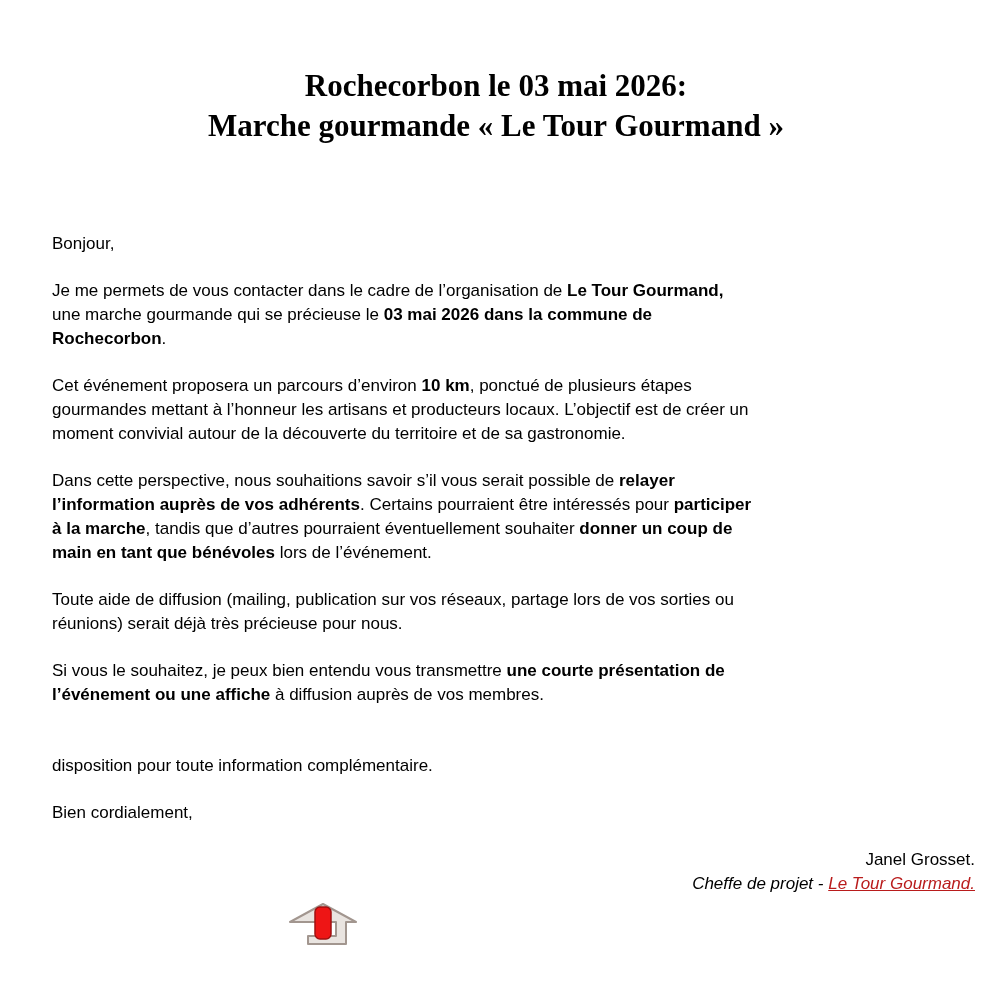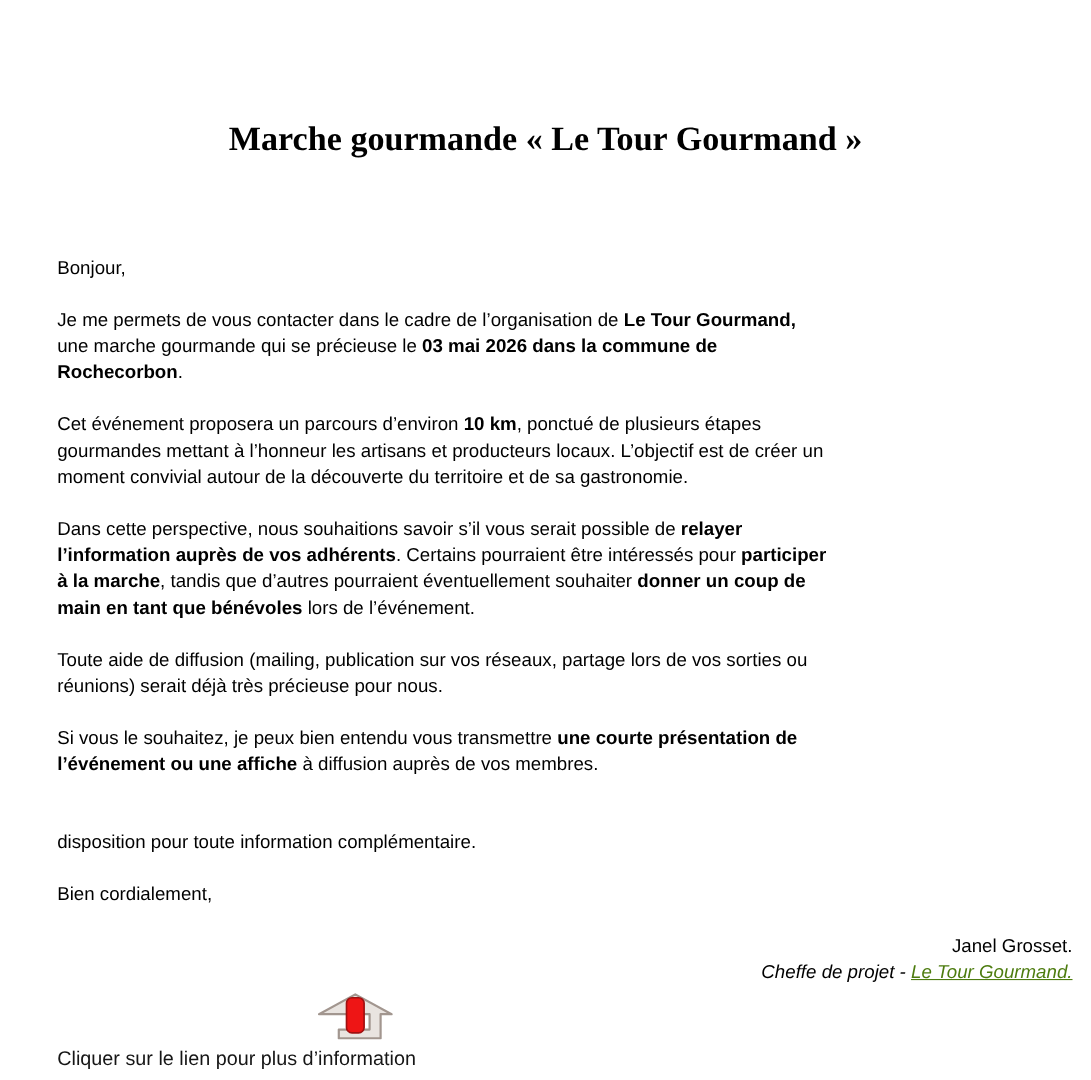--- a/index.html
+++ b/index.html
@@ -27,21 +27,21 @@
     padding-left: 52px;
     padding-right: 17px;
     font-size: 17px;
     line-height: 24px;
   }
   .content p.para { margin: 0 0 23px 0; }
   .content p.para:last-child { margin-bottom: 0; text-align: right; }
   .bold { font-weight: bold; }
   .italic { font-style: italic; }
   a.link {
-    color: #4d7c0f;
+    color: #b91c1c;
     font-style: italic;
     text-decoration: underline;
     cursor: pointer;
   }
   .arrow-wrap {
     margin-left: 235px;
     margin-top: 5px;
     width: 72px;
     height: 44px;
   }
@@ -51,21 +51,21 @@
     line-height: 26px;
     color: #161616;
   }
 </style>
 </head>
 <body>
 
 <div class="page">
 
   <h1 class="title">
-    <br>
+    <span>Rochecorbon le 03 mai 2026:</span><br>
     <span>Marche gourmande « Le Tour Gourmand »</span>
   </h1>
 
   <div class="content">
       <p class="para"><span>Bonjour,</span></p>
       <p class="para"><span>Je me permets de vous contacter dans le cadre de l’organisation de </span><span class="bold">Le Tour Gourmand,</span><br><span>une marche gourmande qui se précieuse le </span><span class="bold">03 mai 2026 dans la commune de</span><br><span class="bold">Rochecorbon</span><span>.</span></p>
       <p class="para"><span>Cet événement proposera un parcours d’environ </span><span class="bold">10 km</span><span>, ponctué de plusieurs étapes</span><br><span>gourmandes mettant à l’honneur les artisans et producteurs locaux. L’objectif est de créer un</span><br><span>moment convivial autour de la découverte du territoire et de sa gastronomie.</span></p>
       <p class="para"><span>Dans cette perspective, nous souhaitions savoir s’il vous serait possible de </span><span class="bold">relayer</span><br><span class="bold">l’information auprès de vos adhérents</span><span>. Certains pourraient être intéressés pour </span><span class="bold">participer</span><br><span class="bold">à la marche</span><span>, tandis que d’autres pourraient éventuellement souhaiter </span><span class="bold">donner un coup de</span><br><span class="bold">main en tant que bénévoles</span><span> lors de l’événement.</span></p>
       <p class="para"><span>Toute aide de diffusion (mailing, publication sur vos réseaux, partage lors de vos sorties ou</span><br><span>réunions) serait déjà très précieuse pour nous.</span></p>
       <p class="para"><span>Si vous le souhaitez, je peux bien entendu vous transmettre </span><span class="bold">une courte présentation de</span><br><span class="bold">l’événement ou une affiche</span><span> à diffusion auprès de vos membres.</span></p>
@@ -74,16 +74,15 @@
       <p class="para"><span>Janel Grosset.</span><br><span class="italic">Cheffe de projet - </span><a href="#" class="link italic">Le Tour Gourmand.</a></p>
     </div>
 
   <div class="content" style="margin-top:0;">
     <div class="arrow-wrap">
       <svg width="72" height="44" viewBox="0 0 72 44" xmlns="http://www.w3.org/2000/svg">
         <path d="M3 21 L36 3 L69 21 L59 21 L59 43 L21 43 L21 35 L49 35 L49 21 Z" fill="#e9e4e0" stroke="#a2968f" stroke-width="2" stroke-linejoin="round"></path>
         <rect x="28" y="6" width="16" height="32" rx="5" fill="#ee1515" stroke="#a01010" stroke-width="1.5"></rect>
       </svg>
     </div>
-    <div class="footer-note">Cliquer sur le lien pour plus d’information</div>
   </div>
 
 </div>
 
 </body></html>

